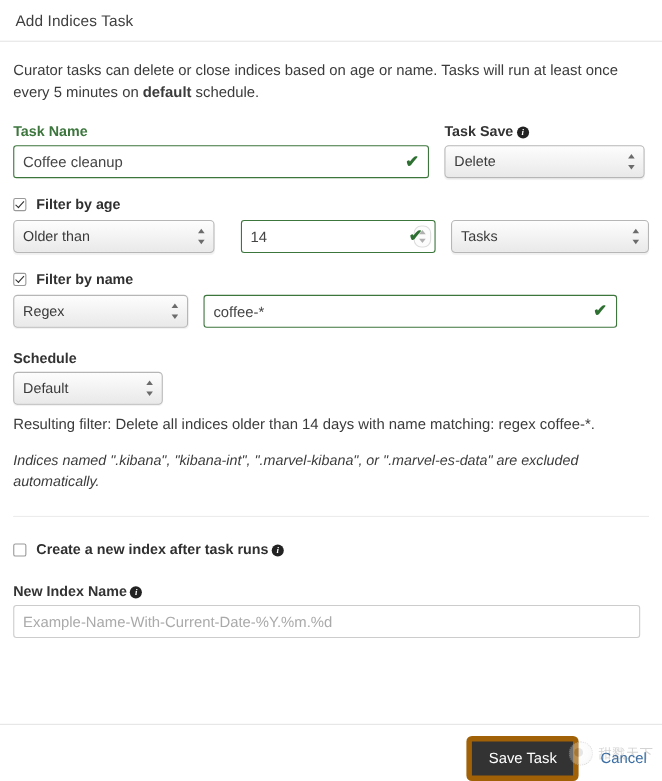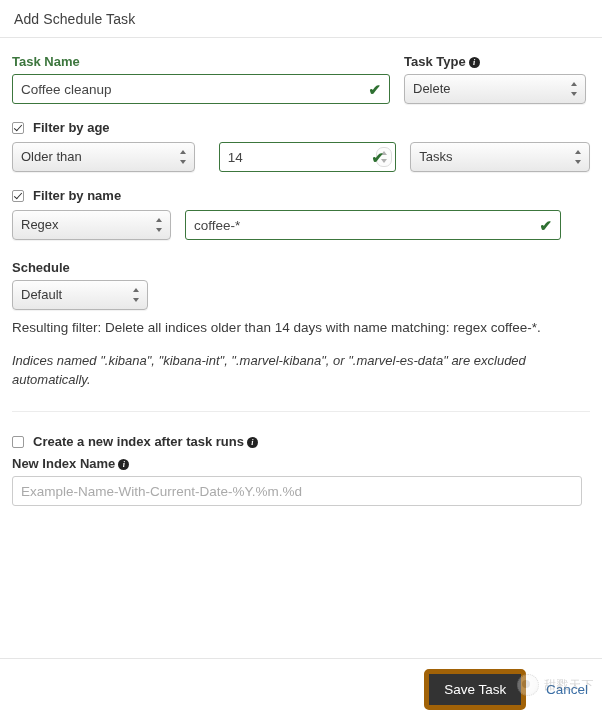--- a/index.html
+++ b/index.html
@@ -305,36 +305,37 @@
     font-size: 12px;
     color: #6f6f6f;
     letter-spacing: 0.5px;
     white-space: nowrap;
   }
 </style>
 </head>
 <body>
 
 <div class="modal-header">
-  <span class="modal-title">Add Schedule Task</span>
+  <span class="modal-title">Add Indices Task</span>
 </div>
 
 <div class="modal-body">
 
+  <p class="intro"><span>Curator tasks can delete or close indices based on age or name. Tasks will run at least once every 5 minutes on </span><b>default</b><span> schedule.</span></p>
 
   <div class="row sec">
     <div style="width:378px;">
       <span class="label valid">Task Name</span>
       <div class="field-wrap">
         <input class="txt ok" type="text" value="Coffee cleanup" style="">
         <span class="tick">✔</span>
       </div>
     </div>
     <div style="width:182px; margin-left:14px;">
-      <span class="label"><span>Task Type</span><span class="info-icon">i</span></span>
+      <span class="label"><span>Task Save</span><span class="info-icon">i</span></span>
       <div class="sel">
         <span>Delete</span>
         <span class="arrows"></span>
       </div>
     </div>
   </div>
 
   <div class="sec">
     <div class="cbrow">
       <span class="cbox checked"></span>
@@ -386,21 +387,21 @@
 
   <p class="note">Indices named ".kibana", "kibana-int", ".marvel-kibana", or ".marvel-es-data" are excluded automatically.</p>
 
   <hr class="divider">
 
   <div style="margin-top:22px;">
     <div class="cbrow">
       <span class="cbox"></span>
       <span class="cblabel"><span>Create a new index after task runs</span><span class="info-icon">i</span></span>
     </div>
-    <div style="margin-top:7px;">
+    <div style="margin-top:23px;">
       <span class="label"><span>New Index Name</span><span class="info-icon">i</span></span>
       <div class="field-wrap" style="width:570px;">
         <input class="txt" type="text" style="padding-right: 8px;" placeholder="Example-Name-With-Current-Date-%Y.%m.%d">
       </div>
     </div>
   </div>
 
 </div>
 
 <div class="modal-footer">

